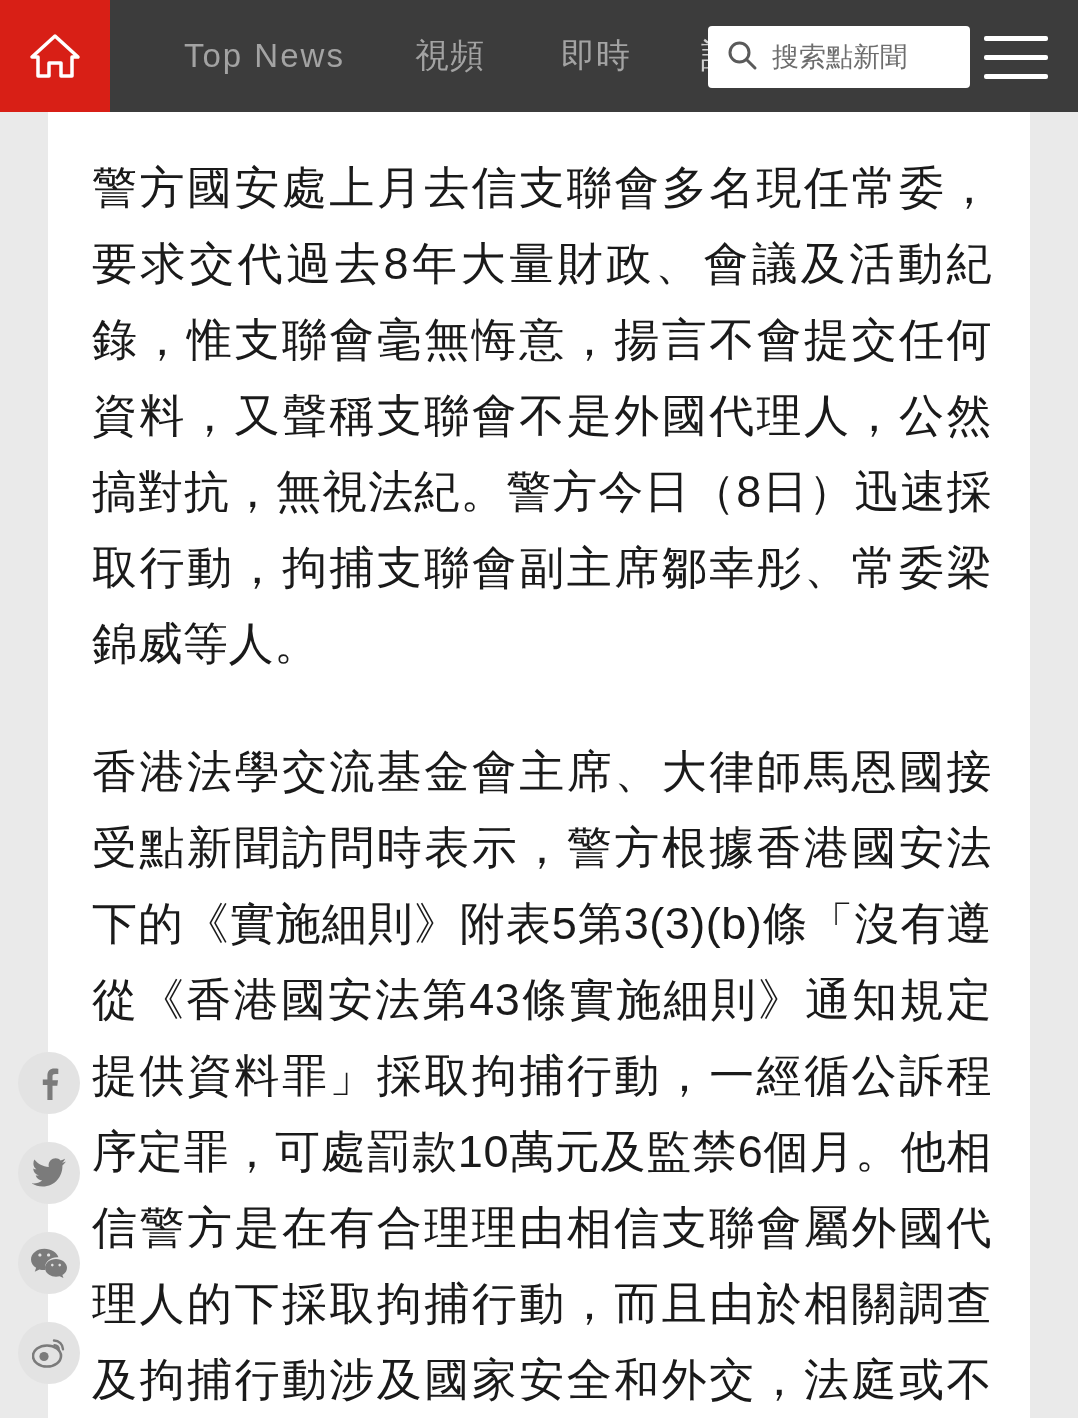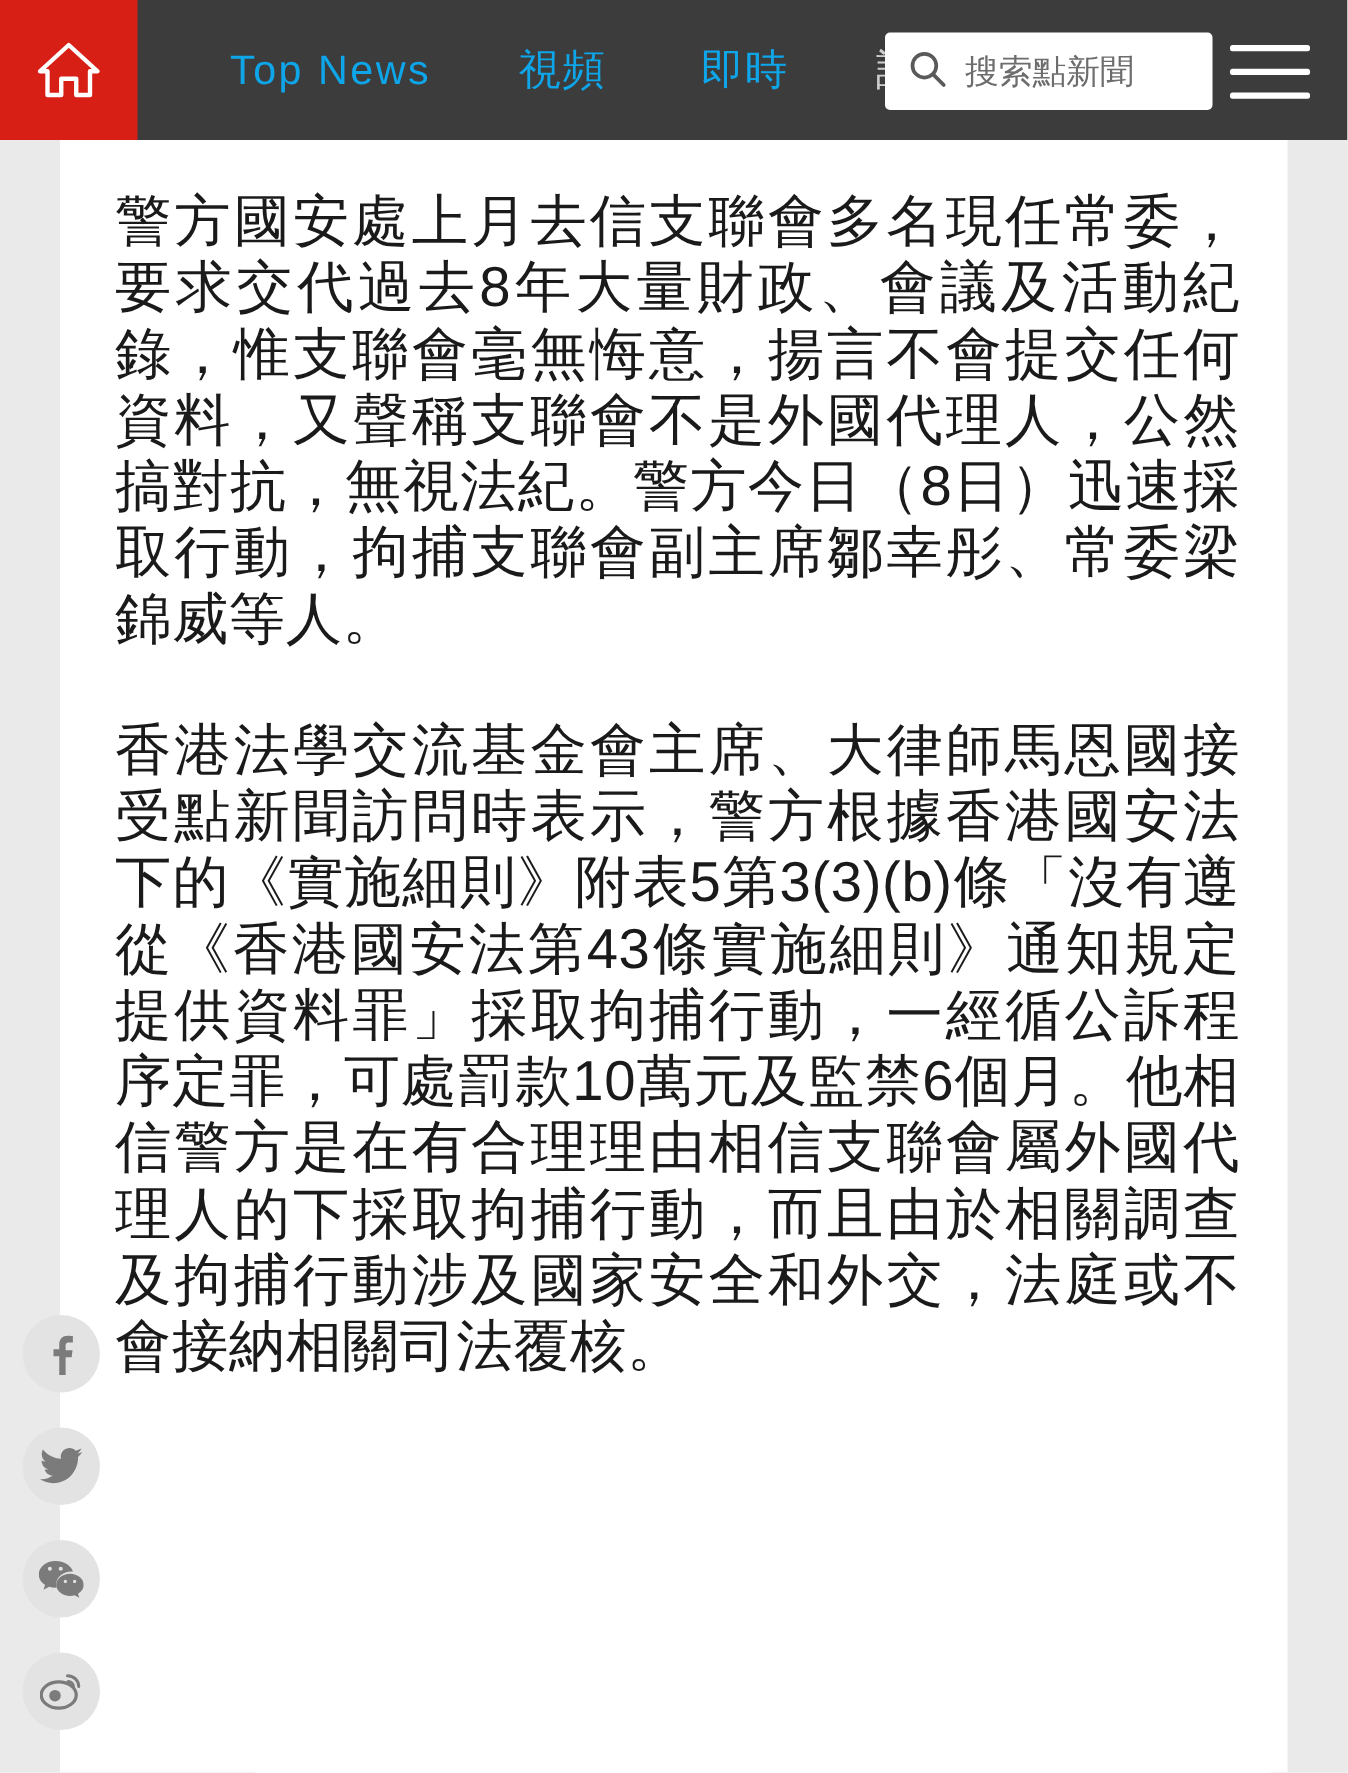--- a/index.html
+++ b/index.html
@@ -47,21 +47,21 @@
     height: 112px;
     background: #d81f16;
     display: flex;
     align-items: center;
     justify-content: center;
     flex: 0 0 auto;
   }
   #home-btn svg { display: block; }
 
   .nav-item {
-    color: #0ea5e9;
+    color: #a3a3a3;
     font-size: 34px;
     letter-spacing: 1px;
     padding: 0 26px;
     white-space: nowrap;
     flex: 0 0 auto;
     font-family: "Liberation Sans", "DejaVu Sans", sans-serif;
   }
   .nav-item.latin {
     font-size: 33px;
     letter-spacing: 2px;
@@ -122,21 +122,21 @@
   
   #article {
     position: absolute;
     left: 92px;
     top: 150px;
     width: 900px;
   }
   #article p {
     margin: 0 0 52px 0;
     font-size: 45px;
-    line-height: 53px;
+    line-height: 76px;
     color: #1a1a1a;
     letter-spacing: 0.5px;
     text-align: justify;
     font-family: "Liberation Sans", "DejaVu Sans", sans-serif;
   }
 
   
   #social-rail {
     position: absolute;
     left: 18px;

